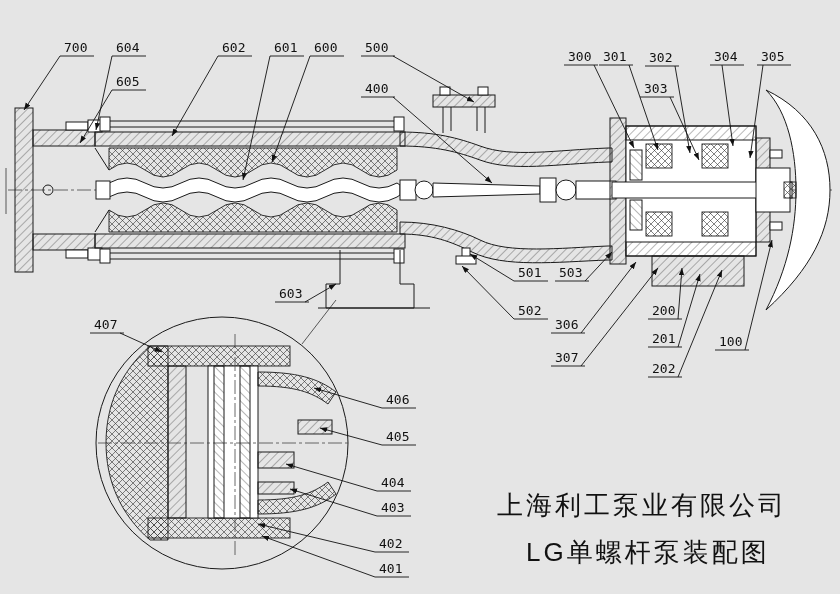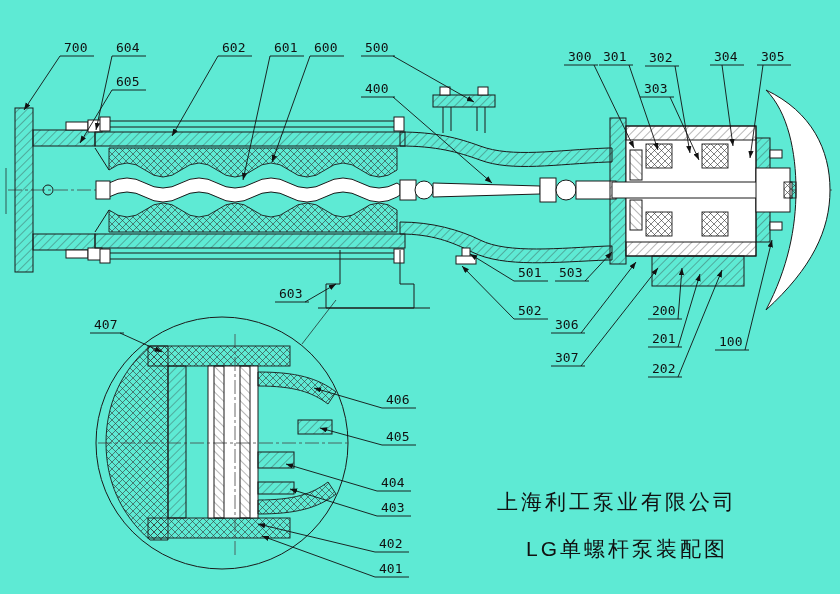--- a/index.html
+++ b/index.html
@@ -1,28 +1,28 @@
 <!DOCTYPE html>
 <html><head>
 <meta charset="utf-8">
 <style>
   html,body{margin:0;padding:0;background:#ffffff;}
-  .canvas{position:relative;width:840px;height:594px;background:#5eead4;overflow:hidden;
+  .canvas{position:relative;width:840px;height:594px;background:#e5e5e5;overflow:hidden;
           font-family:"Liberation Sans",sans-serif;}
   svg{position:absolute;left:0;top:0;}
   .ln{stroke:#1a1a1a;stroke-width:1;fill:none;}
   .thin{stroke:#1a1a1a;stroke-width:.7;fill:none;}
   .wh{stroke:#1a1a1a;stroke-width:1;fill:#ffffff;}
   .fh1{stroke:#1a1a1a;stroke-width:1;fill:url(#h1);}
   .fh2{stroke:#1a1a1a;stroke-width:1;fill:url(#h2);}
   .fxh{stroke:#1a1a1a;stroke-width:.9;fill:url(#xh);}
   .cl{stroke:#444;stroke-width:.8;fill:none;stroke-dasharray:14 3 3 3;}
   .lbl{font-family:"DejaVu Sans Mono",monospace;font-size:13px;fill:#111;}
   .ul,.leader{stroke:#111;stroke-width:.9;fill:none;}
-  .title-line{position:absolute;color:#111;font-size:21px;letter-spacing:3px;
+  .title-line{position:absolute;color:#111;font-size:26px;letter-spacing:3px;
               font-family:"Liberation Sans",sans-serif;white-space:nowrap;text-align:center;}
   #company-name{left:497px;top:488px;}
   #drawing-name{left:495px;top:535px;margin-left:31px;}
 </style>
 </head>
 <body>
 
 <div class="canvas">
 
 <svg id="dwg" width="840" height="594" viewBox="0 0 840 594">

